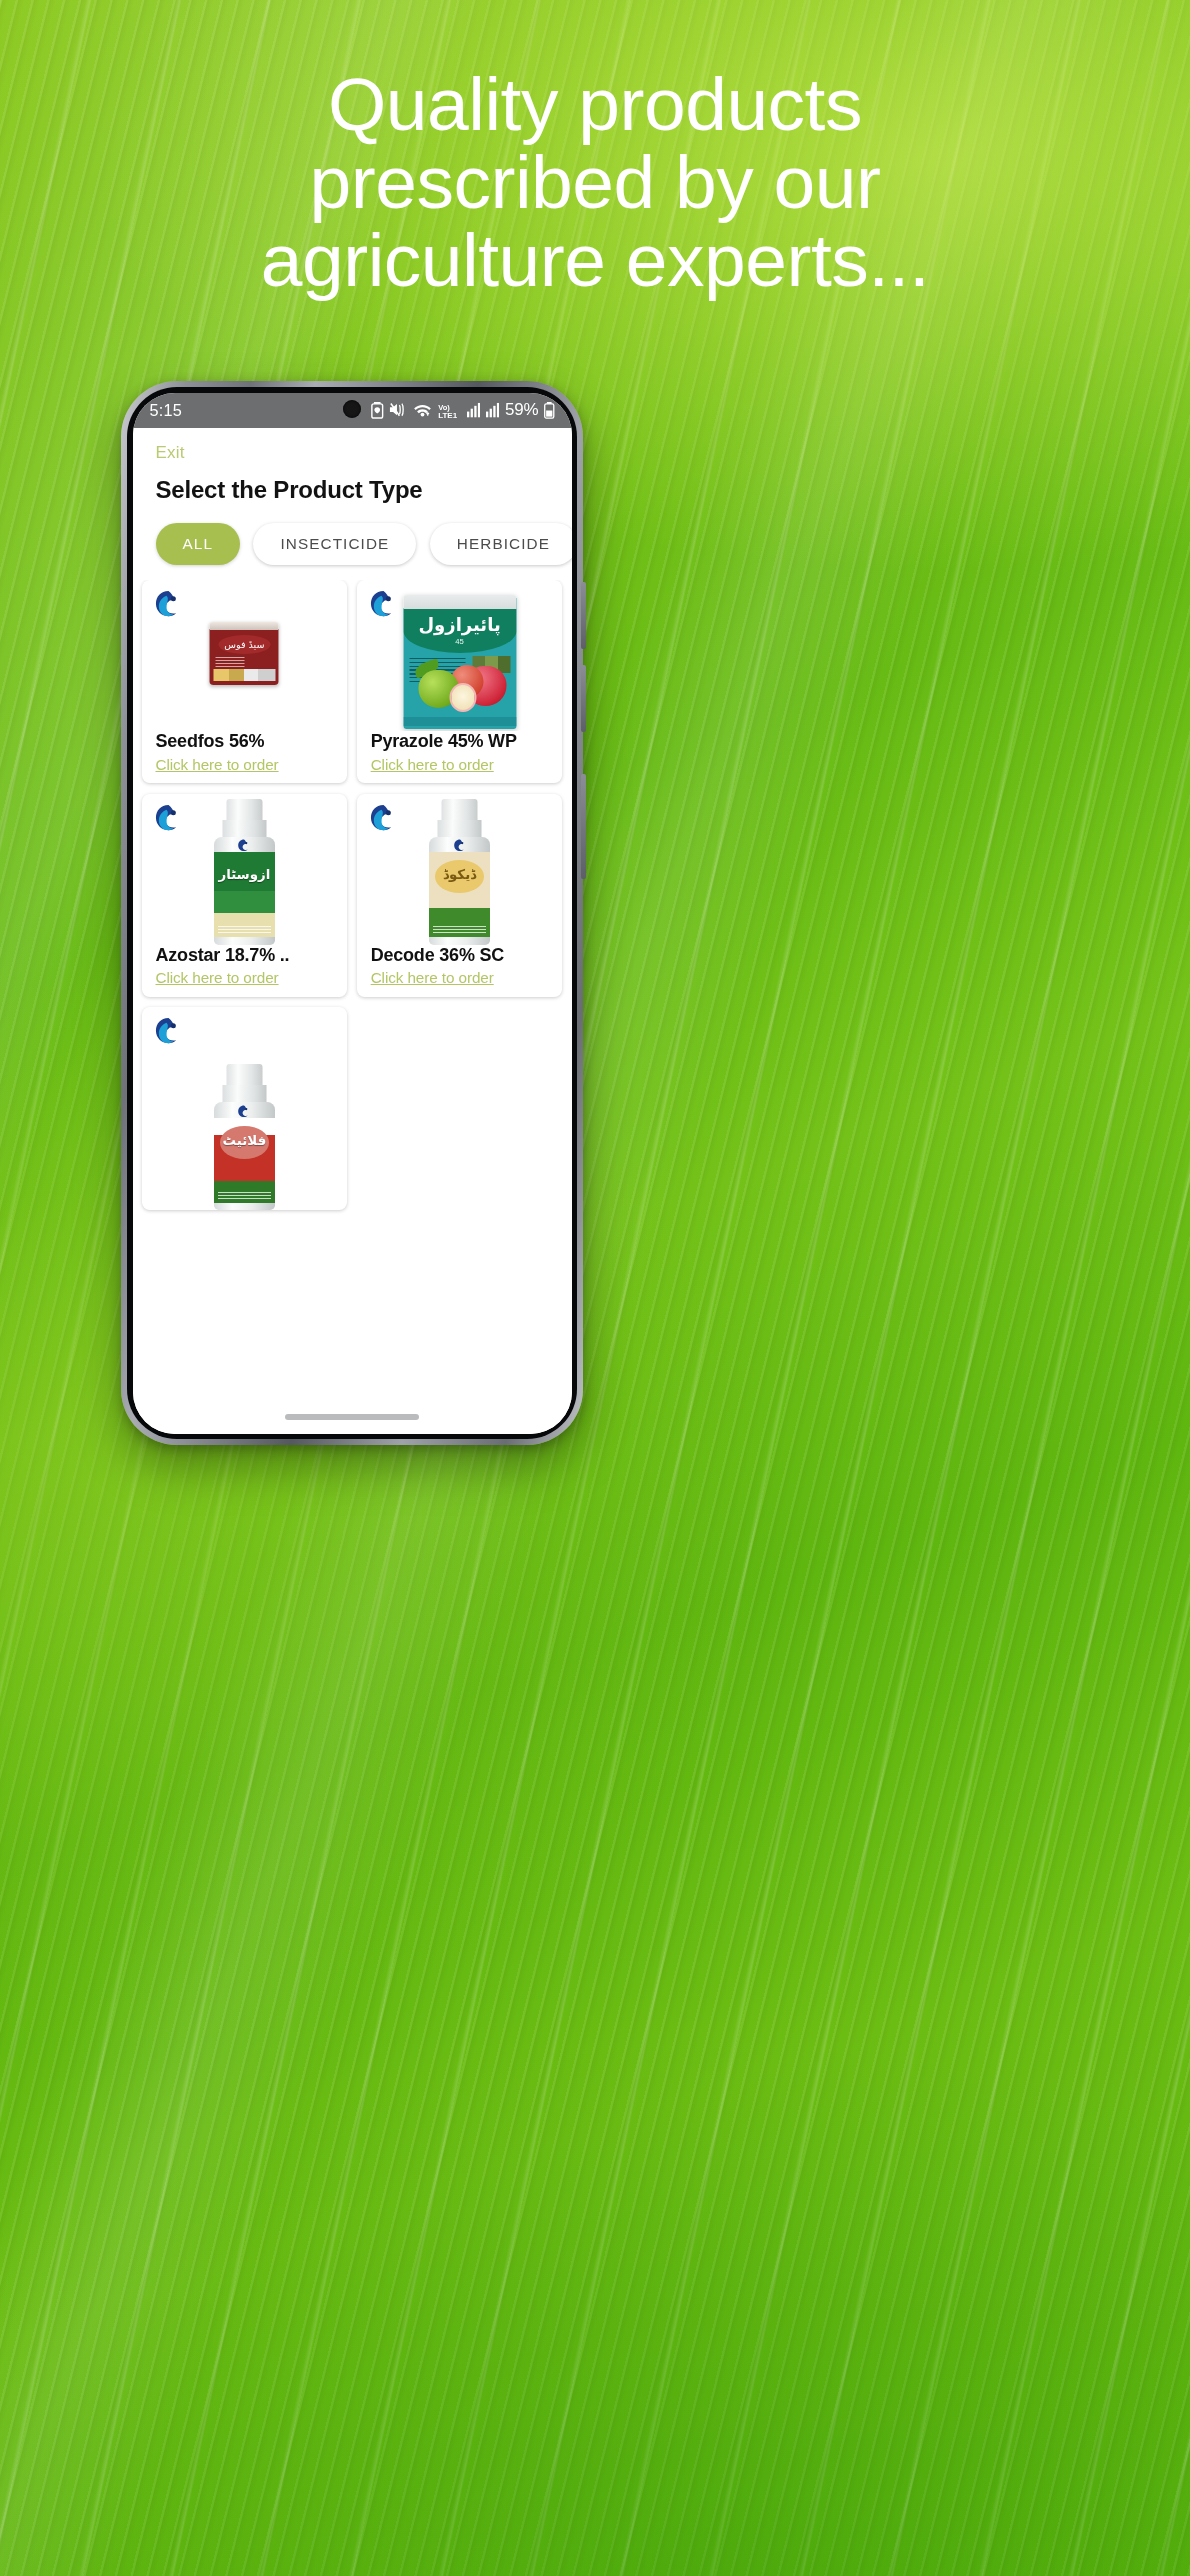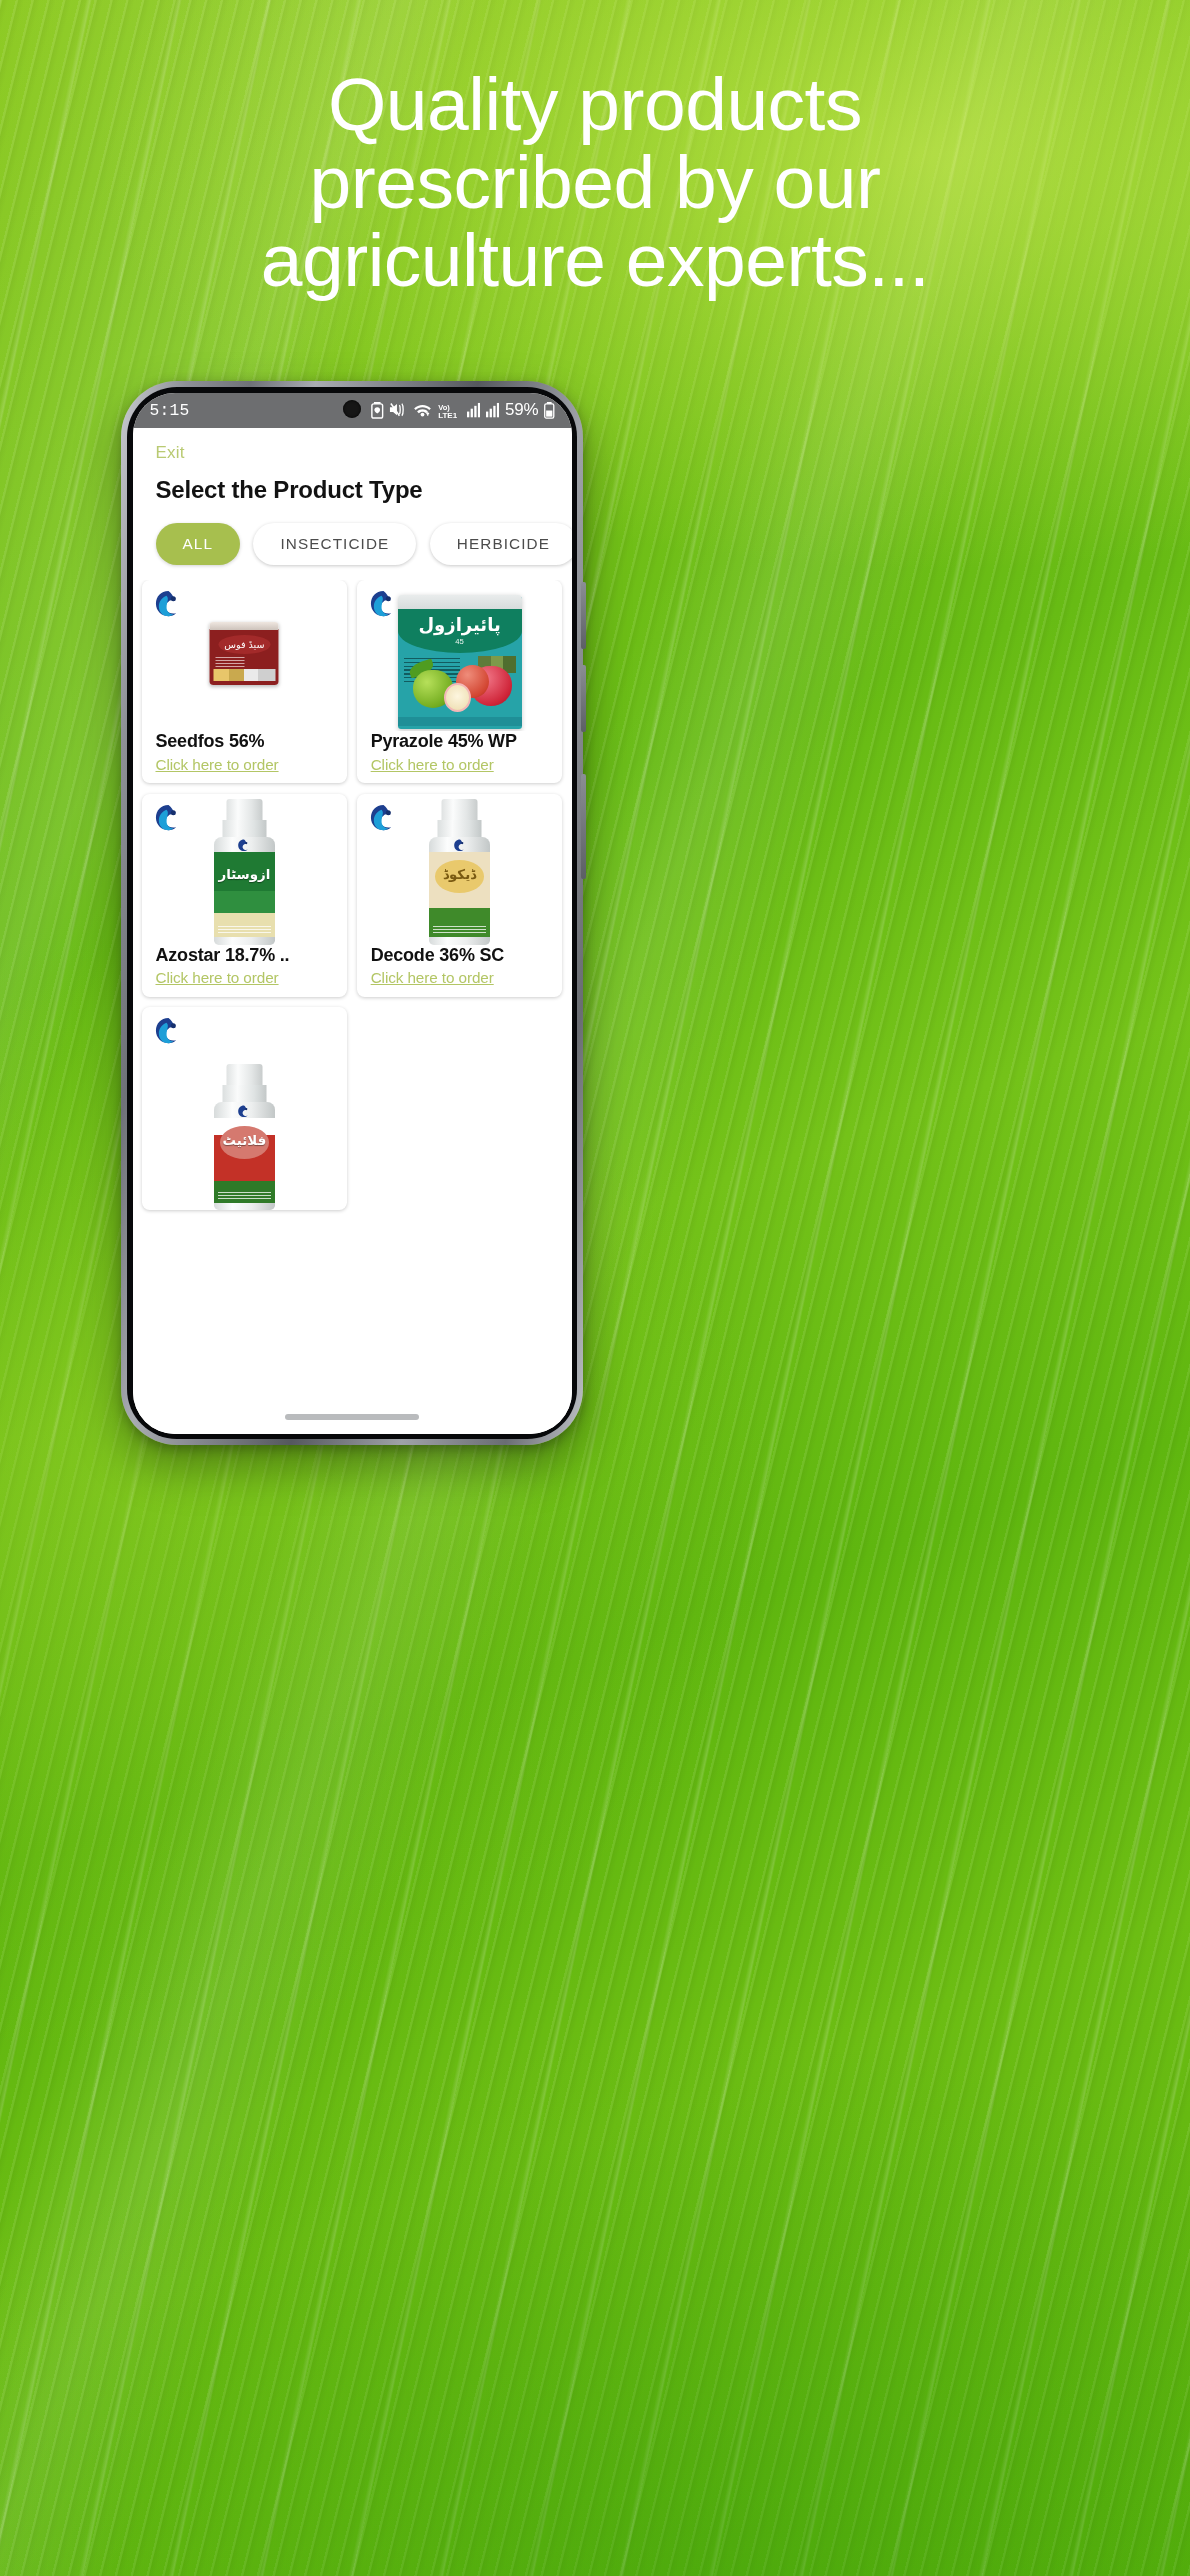--- a/index.html
+++ b/index.html
@@ -100,21 +100,21 @@
   
   .status-bar {
     height:35px; flex:0 0 35px;
     background:#6d6e70;
     display:flex; align-items:center;
     padding:0 17px;
     color:#ffffff;
     font-size:16.3px;
     position:relative;
   }
-  .sb-time { font-weight:normal; letter-spacing:0.2px;font-family:Liberation Mono, monospace; }
+  .sb-time { font-weight:normal; letter-spacing:0.2px; }
   .sb-punch {
     position:absolute; left:50%; transform:translateX(-50%);
     top:7.7px; width:18px; height:18px; border-radius:50%;
     background:#161616;
     box-shadow:inset 0 0 2.9px #000;
   }
   .sb-right {
     margin-left:auto; display:flex; align-items:center; gap:5.8px;
   }
   .sb-icon { display:block; }
@@ -194,21 +194,21 @@
     margin-top:3.8px; letter-spacing:-0.1px;
   }
 
   
   .prod-art {
     position:absolute; left:50%; transform:translateX(-50%);
   }
 
   
   .pouch {
-    bottom:1.9px; width:124px; height:134px;
+    bottom:1.9px; width:113px; height:134px;
     background:linear-gradient(175deg,#f2f4f3 0%,#eef1f0 9%,#26a3a8 9%,#26a3a8 100%);
     border-radius:3.8px 3.8px 2.9px 2.9px;
     box-shadow:0 1.9px 4.8px rgba(0,0,0,0.2);
     overflow:hidden;
   }
   .pouch-cap {
     position:absolute; top:0; left:0; right:0; height:13.4px;
     background:linear-gradient(180deg,#e9ecec,#d7dcdc);
   }
   .pouch-band {

